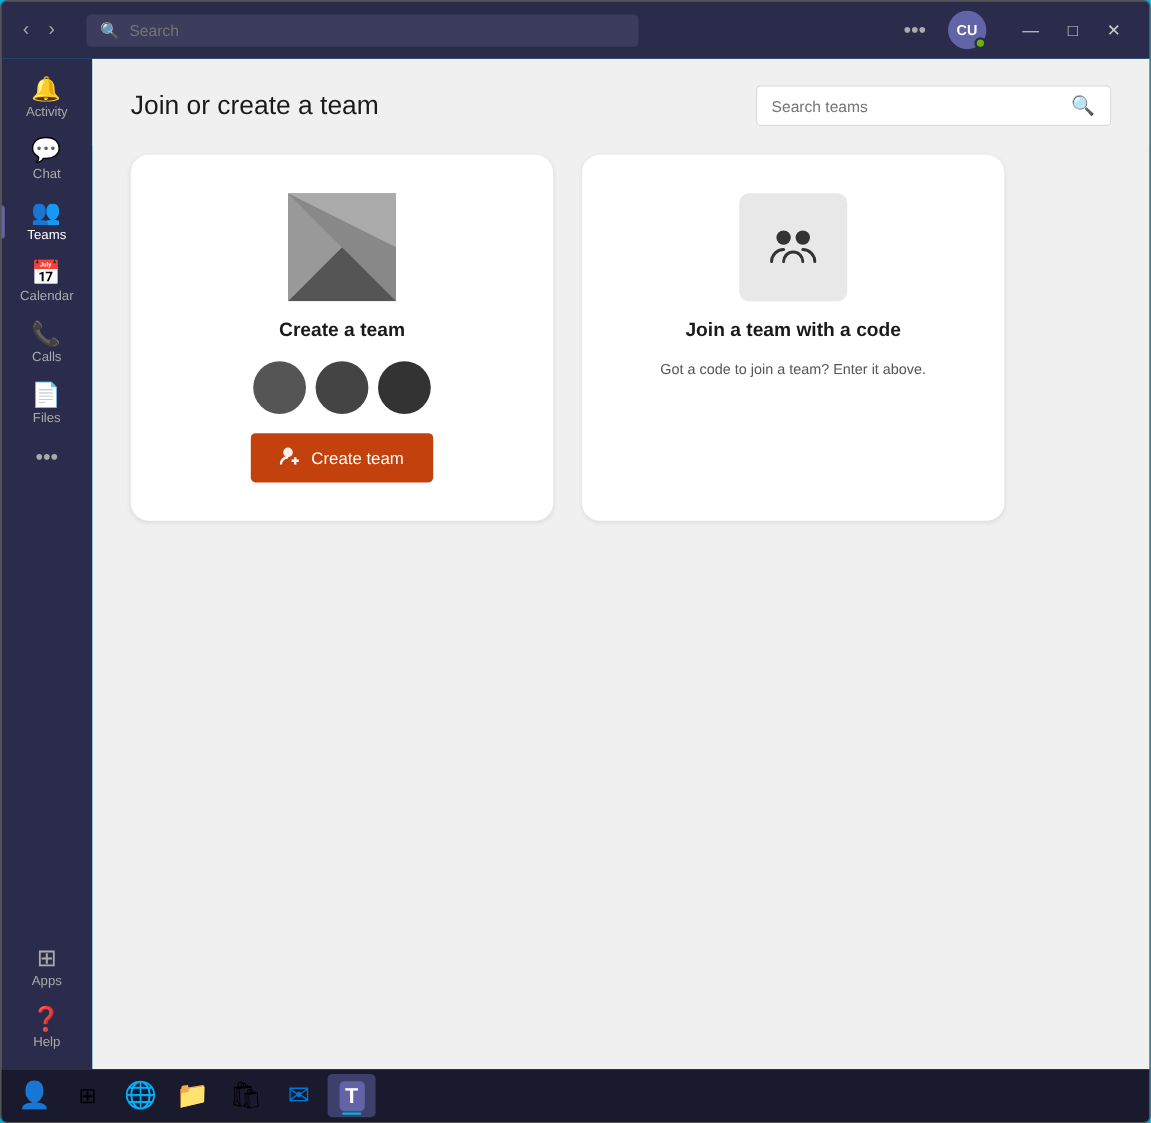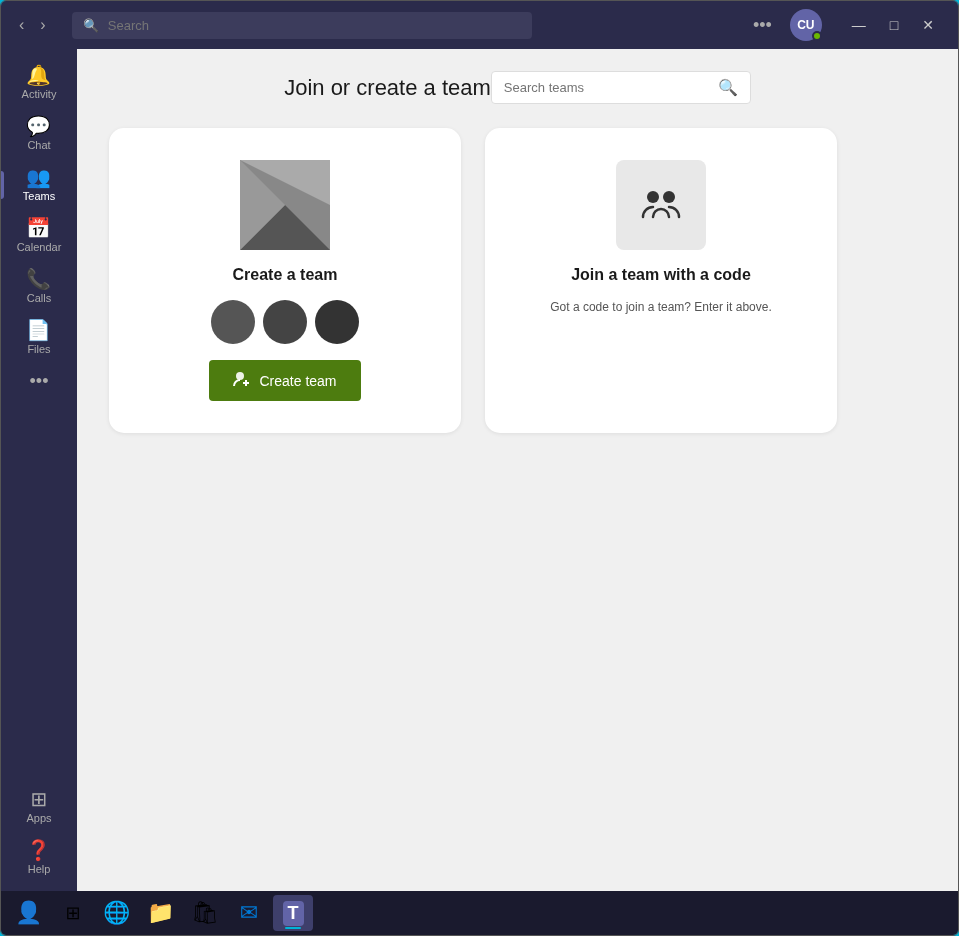--- a/index.html
+++ b/index.html
@@ -83,29 +83,29 @@
 
     
     .main-content {
       flex: 1;
       background: #f0f0f0;
       display: flex;
       flex-direction: column;
       overflow: hidden;
     }
     .main-header {
-      display: flex; align-items: center; justify-content: center;
+      display: flex; align-items: center; justify-content: space-between;
       padding: 22px 32px 16px 32px;
       background: #f0f0f0;
     }
     .main-title { font-size: 22px; font-weight: 400; color: #1a1a1a; }
     .search-teams {
       display: flex; align-items: center;
       background: white; border: 1px solid #ddd; border-radius: 4px;
-      padding: 6px 12px; gap: 8px; width: 260px;
+      padding: 6px 12px; gap: 8px; width: 296px;
     }
     .search-teams input {
       border: none; outline: none; font-size: 13px; color: #555; width: 100%;
       background: transparent;
     }
 
     
     .cards-area {
       display: flex;
       gap: 24px;
@@ -125,21 +125,21 @@
       box-shadow: 0 1px 4px rgba(0,0,0,0.08);
     }
 
     .card-title { font-size: 16px; font-weight: 600; color: #1a1a1a; }
     .people-circles { display: flex; gap: 8px; }
     .person-circle {
       width: 44px; height: 44px; border-radius: 50%; background: #555;
     }
 
     .create-btn {
-      background: #4d7c0f; color: white; border: none;
+      background: #c2410c; color: white; border: none;
       border-radius: 4px; padding: 10px 24px;
       font-size: 14px; cursor: pointer; display: flex; align-items: center; gap: 8px;
       font-weight: 500;
     }
 
     
     .join-icon-wrap {
       width: 90px; height: 90px;
       background: #e8e8e8; border-radius: 8px;
       display: flex; align-items: center; justify-content: center;

